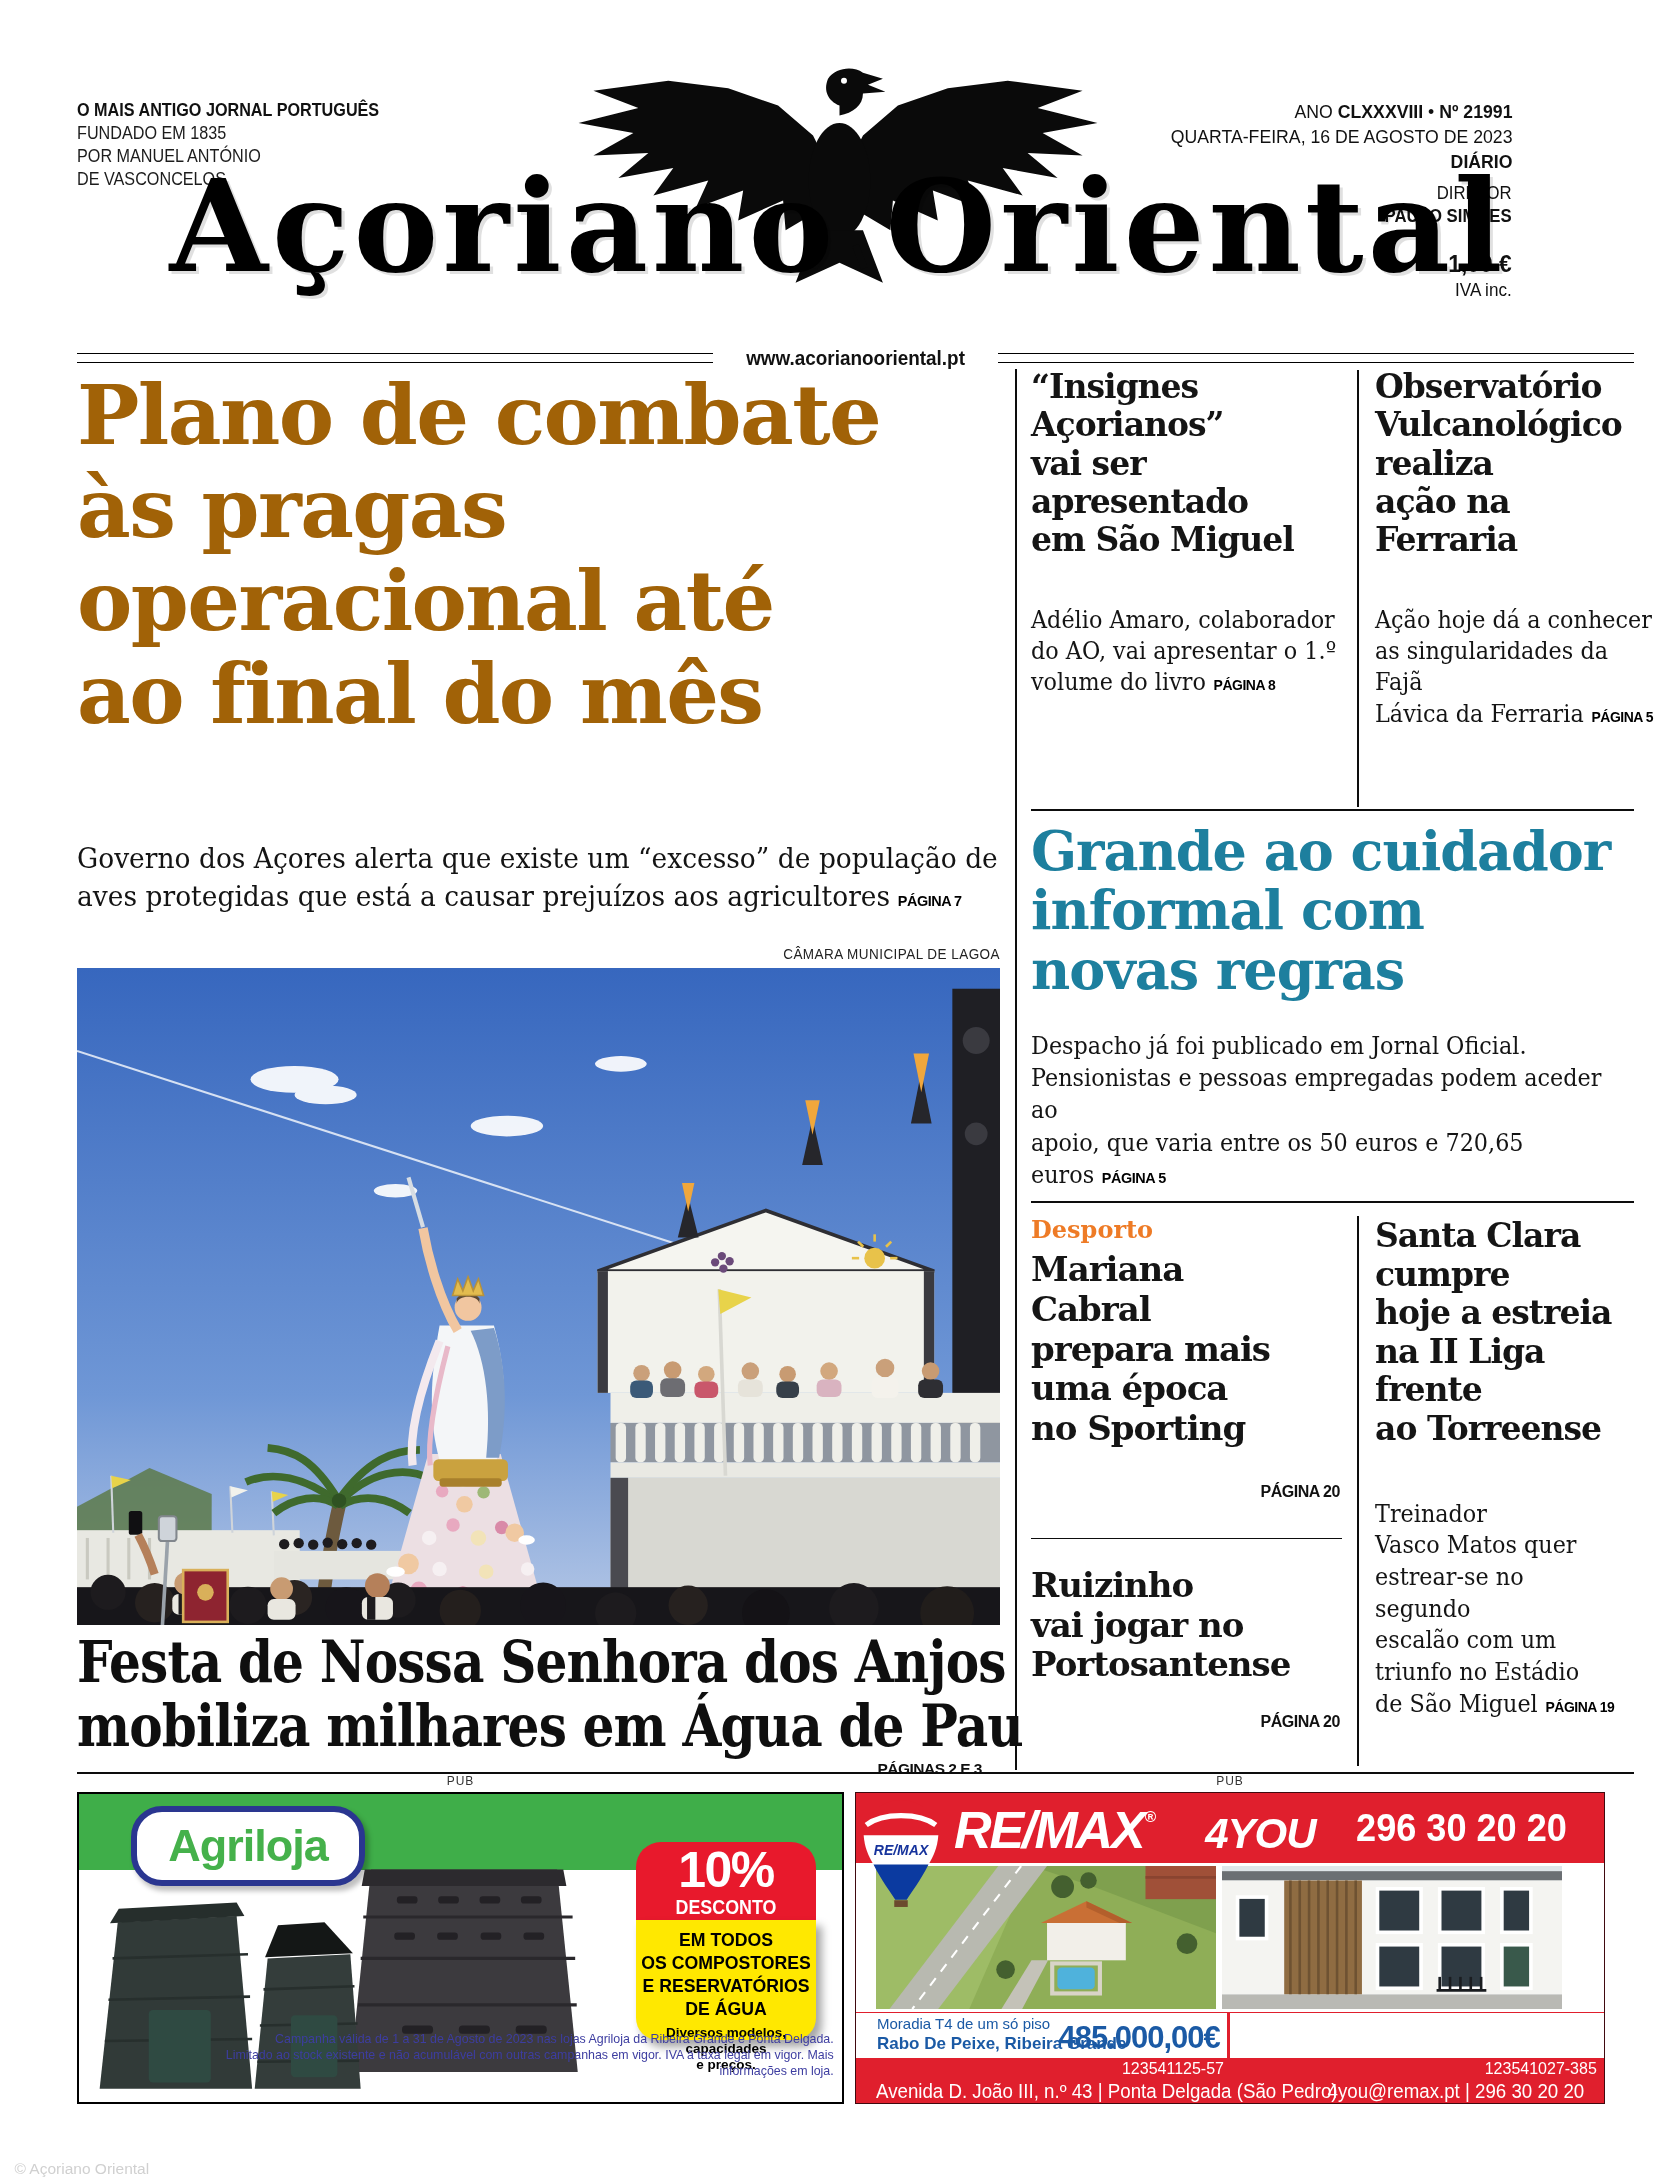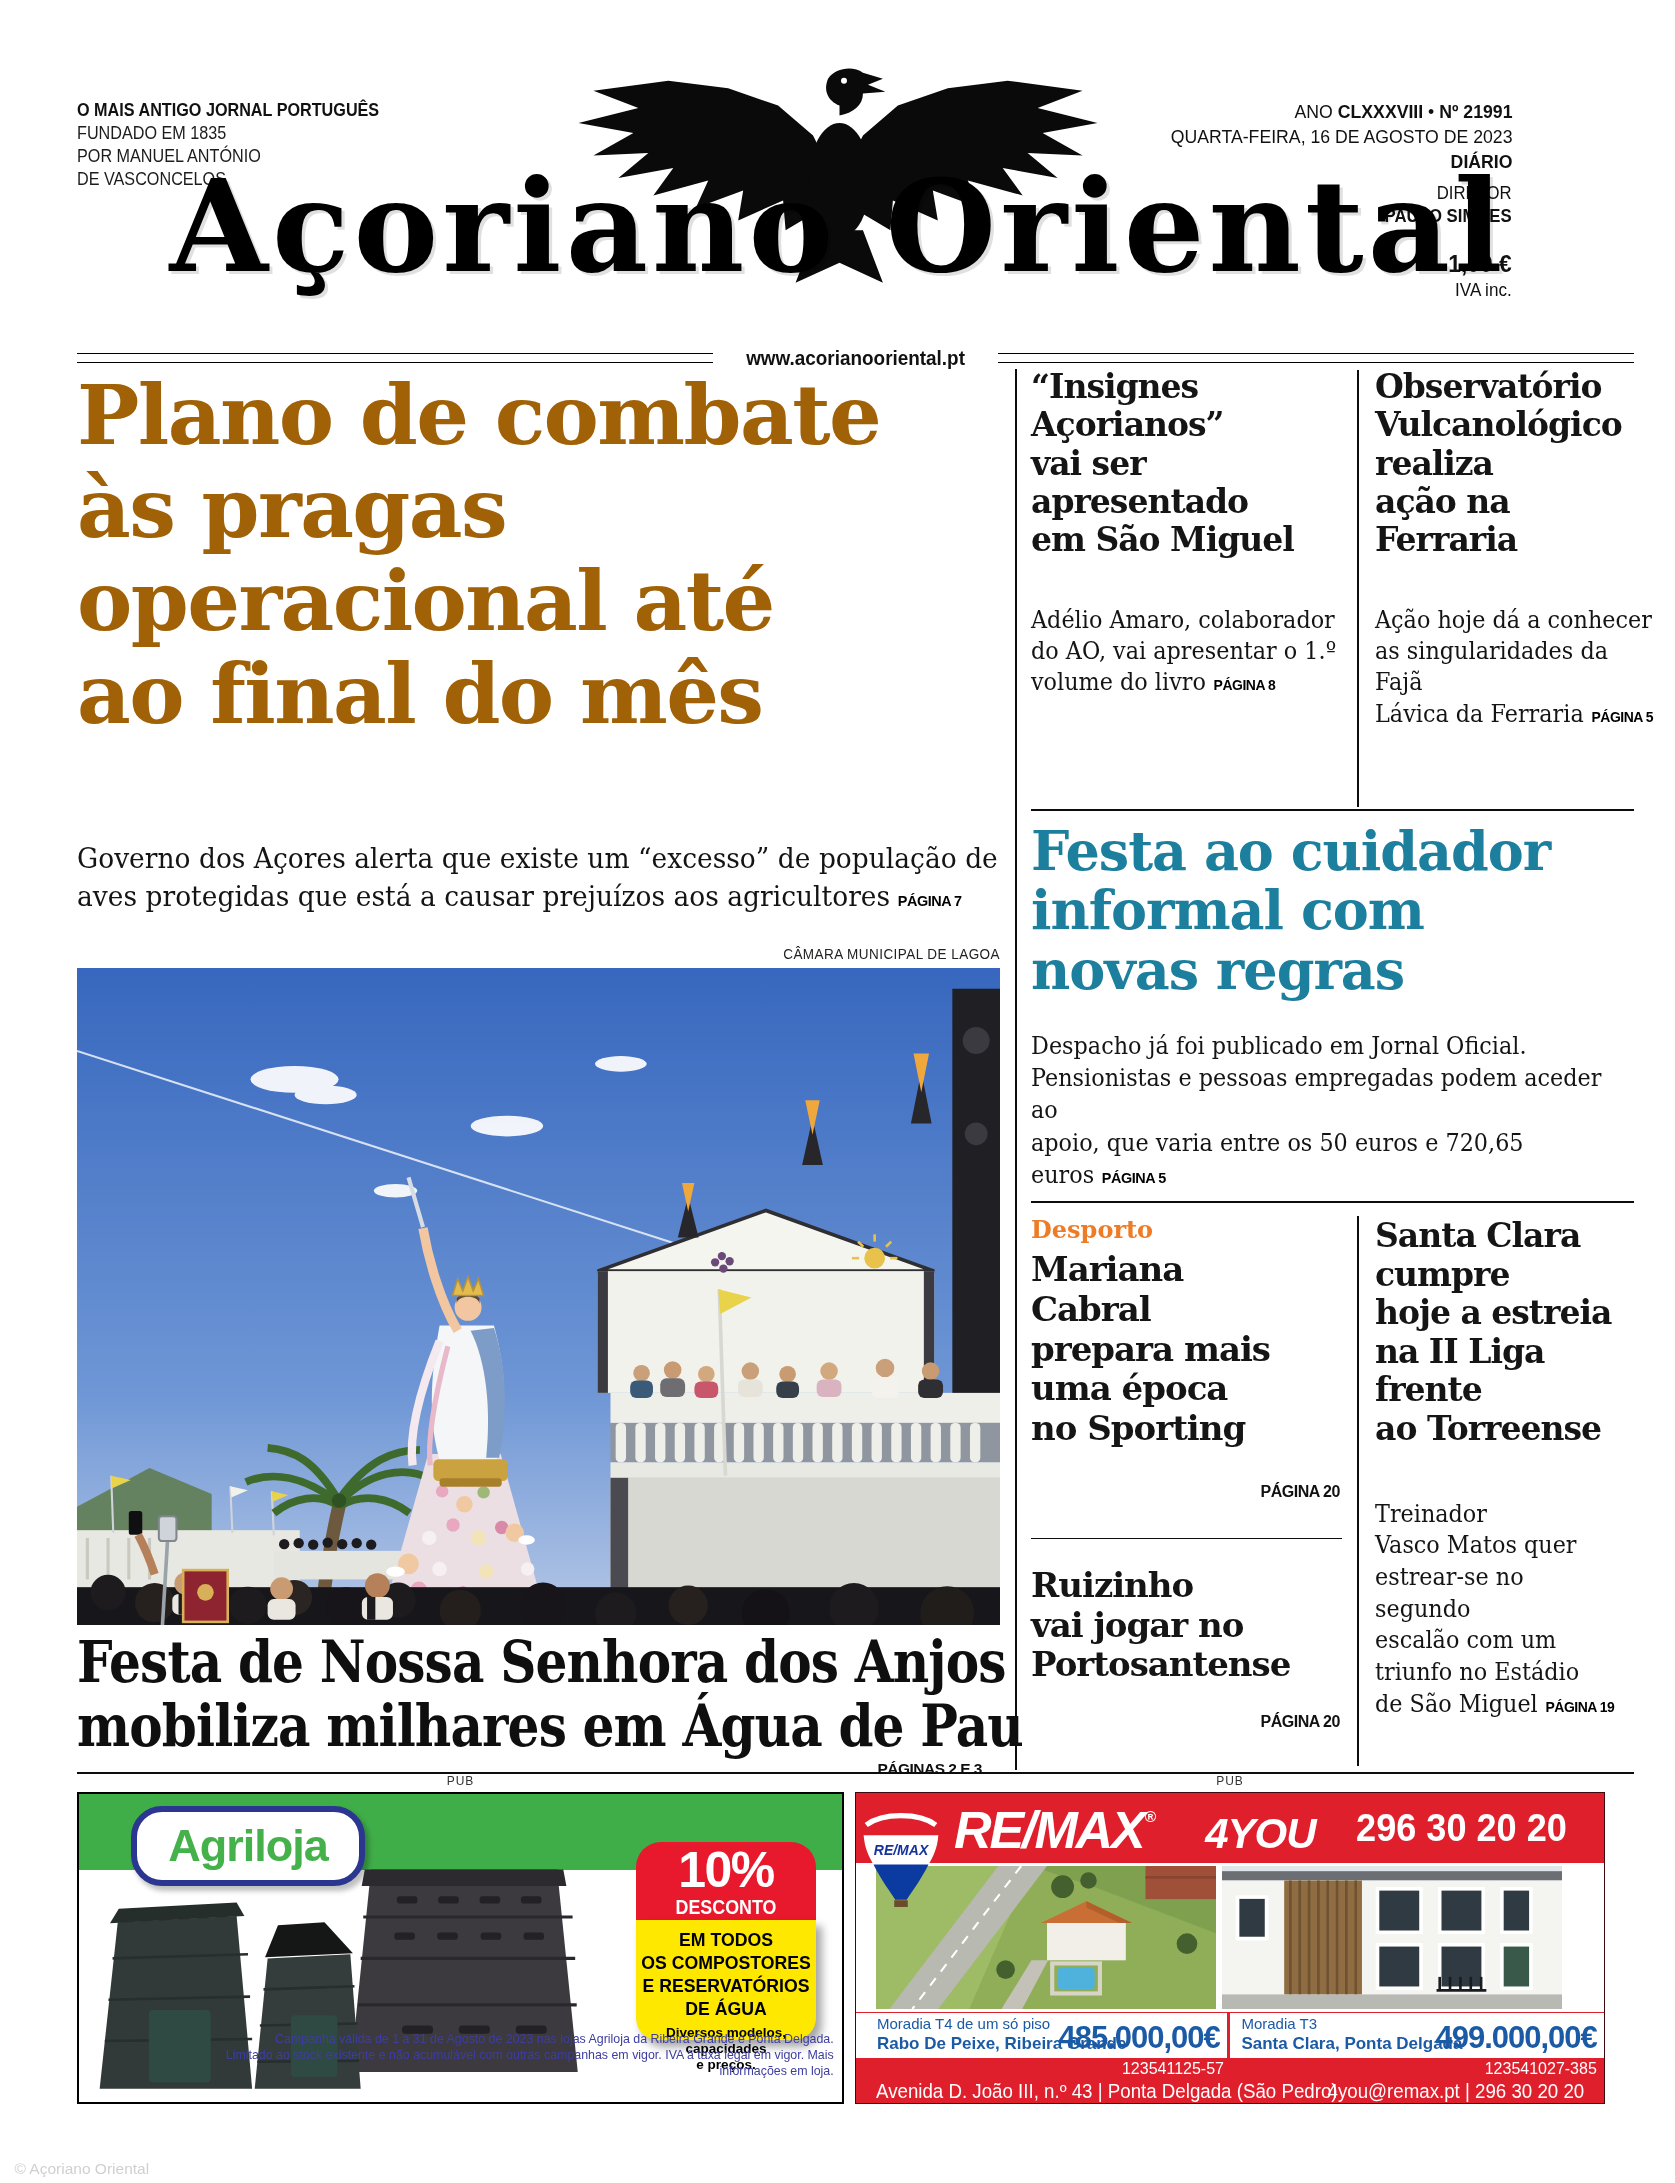--- a/index.html
+++ b/index.html
@@ -214,21 +214,21 @@
 volume do livro</span><span class="pref">PÁGINA 8</span></div>
     <div class="abs deck ts-deck ts-deckB"><span>Ação hoje dá a conhecer
 as singularidades da Fajã
 Lávica da Ferraria</span><span class="pref">PÁGINA 5</span></div>
   </div>
 
   <div class="abs hline" style="left:1031px;top:809px;width:603px;"></div>
 
   <div class="abs apoio">
     <div class="hl">
-      <div>Festa ao cuidador</div>
+      <div>Grande ao cuidador</div>
       <div>informal com</div>
       <div>novas regras</div>
     </div>
     <div class="deck apoio-deck"><span>Despacho já foi publicado em Jornal Oficial.
 Pensionistas e pessoas empregadas podem aceder ao
 apoio, que varia entre os 50 euros e 720,65 euros</span><span class="pref">PÁGINA 5</span></div>
   </div>
 
   <div class="abs hline" style="left:1031px;top:1201px;width:603px;"></div>
 
@@ -639,25 +639,20 @@
       </svg>
     </div>
 
     <div class="rx-info">
       <div class="rx-half rx-h1">
         <div class="rx-type">Moradia T4 de um só piso</div>
         <div class="rx-loc">Rabo De Peixe, Ribeira Grande</div>
         <div class="rx-price">485.000,00€</div>
       </div>
       <div class="rx-cdiv"></div>
-      <div class="rx-half rx-h2">
-        <div class="rx-type">Moradia T3</div>
-        <div class="rx-loc">Santa Clara, Ponta Delgada</div>
-        <div class="rx-price">499.000,00€</div>
-      </div>
     </div>
     <div class="rx-refs">
       <div class="rx-ref1">123541125-57</div>
       <div class="rx-ref2">123541027-385</div>
     </div>
     <div class="rx-addr">
       <div class="rx-a1">Avenida D. João III, n.º 43 | Ponta Delgada (São Pedro)</div>
       <div class="rx-a2">4you@remax.pt | 296 30 20 20</div>
     </div>
   </div>

